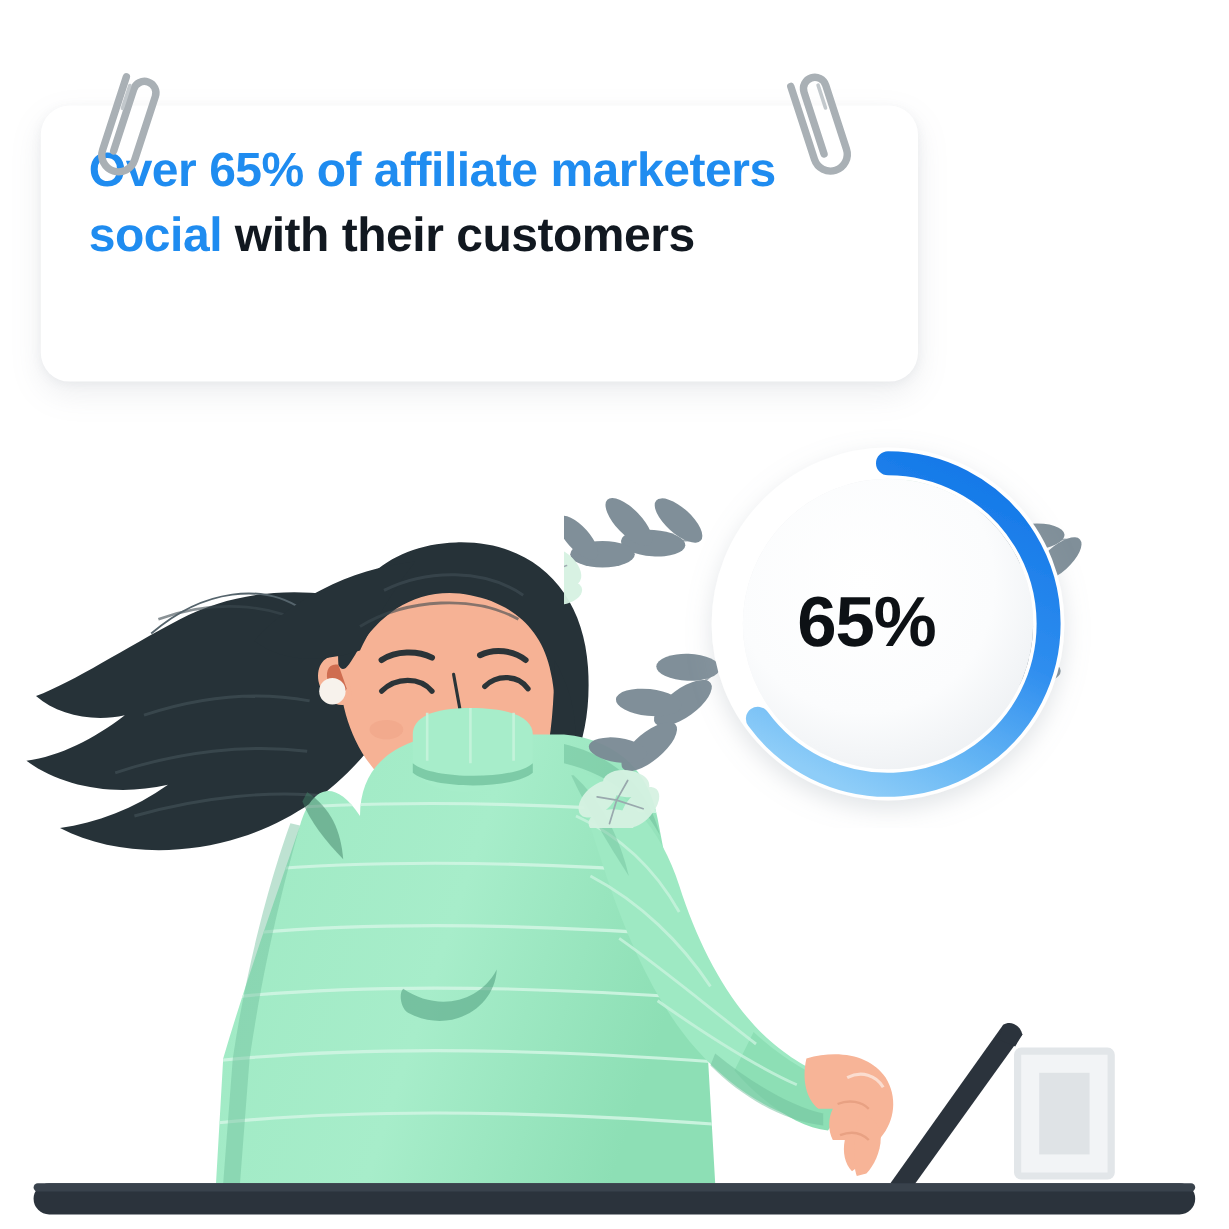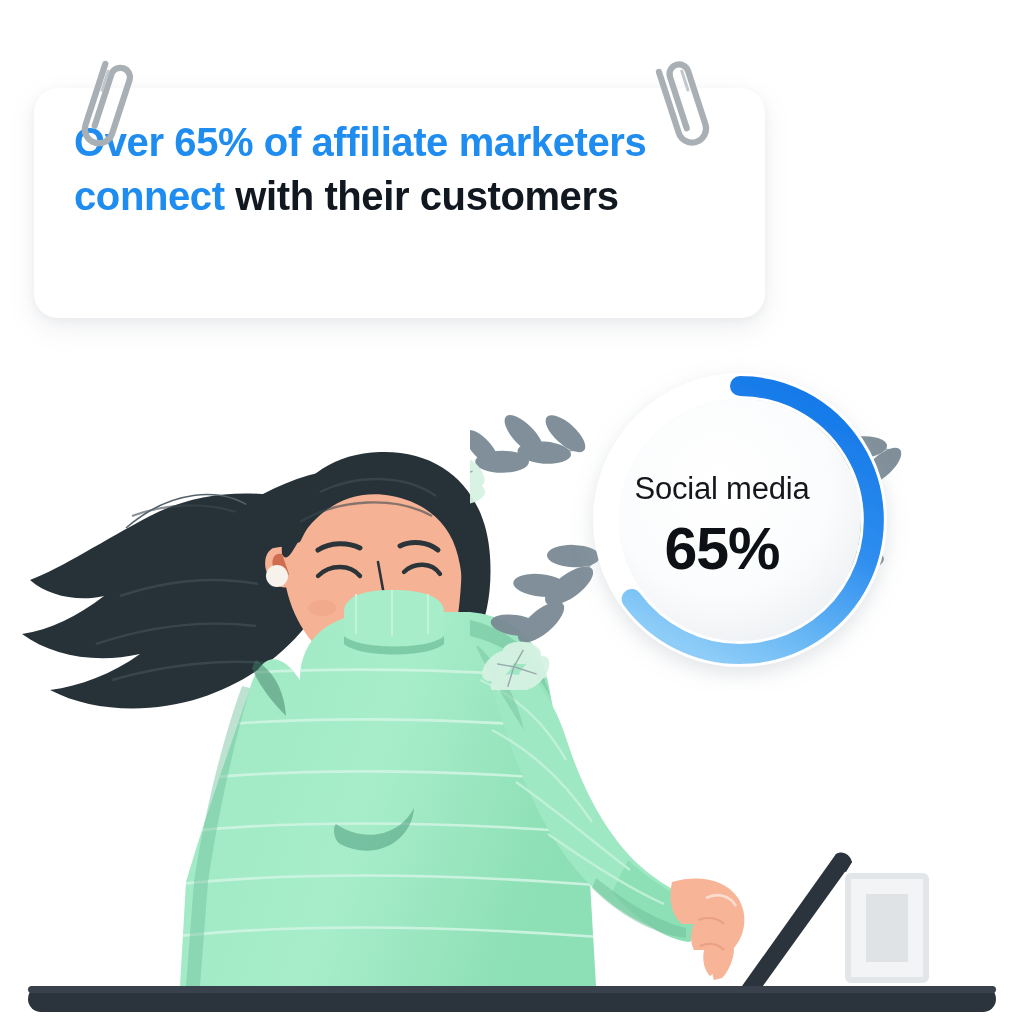--- a/index.html
+++ b/index.html
@@ -98,21 +98,21 @@
     height: 594px;
     z-index: 3;
   }
 </style>
 </head>
 <body>
 
 <div id="stage">
 
   <div id="headline-card">
-    <div id="headline-text"><span class="hl-blue">Over 65% of affiliate marketers</span><br><span class="hl-blue">connect </span><span class="hl-dark">with their customers</span><br></div>
+    <div id="headline-text"><span class="hl-blue">Over 65% of affiliate marketers</span><br><span class="hl-blue">social </span><span class="hl-dark">with their customers</span><br></div>
   </div>
 
   <svg class="paperclip" id="paperclip-left" width="86" height="110" viewBox="0 0 86 110">
     <g transform="rotate(18 43 55)" fill="none" stroke="#a9b0b5" stroke-width="6.2" stroke-linecap="round">
       <path d="M30 14 L30 78 a14 14 0 0 0 28 0 L58 22 a9.5 9.5 0 0 0 -19 0 L39 76"></path>
     </g>
     <g transform="rotate(18 43 55)" fill="none" stroke="#c2c8cc" stroke-width="3" stroke-linecap="round">
       <path d="M35 20 L35 40"></path>
     </g>
   </svg>
@@ -176,21 +176,20 @@
     </g>
 
     <circle cx="270" cy="190" r="134" fill="none" stroke="#ffffff" stroke-width="26" filter="url(#ringShadow)"></circle>
 
     <circle cx="270" cy="190" r="121" fill="url(#innerGrad)"></circle>
 
     <path d="M 270 56 A 134 134 0 1 1 161.6 269.0" fill="none" stroke="url(#arcGrad)" stroke-width="20" stroke-linecap="round" filter="url(#softBlur)"></path>
   </svg>
 
   <div id="gauge-center-text">
-    <div id="gauge-label">Social media</div>
     <div id="gauge-value">65%</div>
   </div>
 
   <svg id="illustration" viewBox="0 0 1024 594">
     <defs>
       <linearGradient id="sweaterGrad" x1="0" y1="0" x2="1" y2="0.3">
         <stop offset="0%" stop-color="#9ee9c3"></stop>
         <stop offset="55%" stop-color="#a7edca"></stop>
         <stop offset="100%" stop-color="#8ddfb5"></stop>
       </linearGradient>

